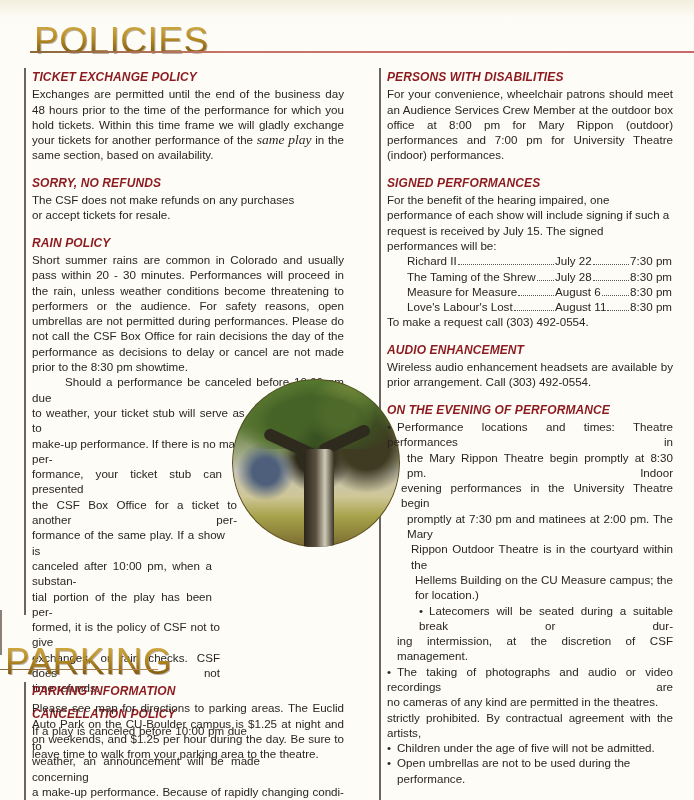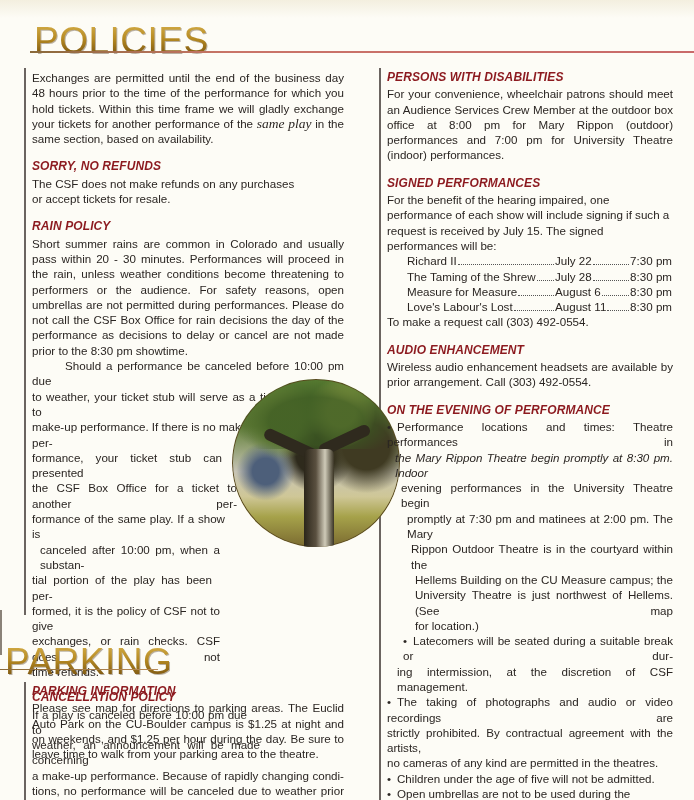--- a/index.html
+++ b/index.html
@@ -87,39 +87,40 @@
   <div class="section-title title-policies">POLICIES</div>
   <div class="rule rule-policies"></div>
 
   <div class="vbar vbar-left"></div>
   <div class="vbar vbar-right"></div>
   <div class="vbar vbar-left2"></div>
   <div class="vbar vbar-edge"></div>
 
   <div class="col col-left">
     <div class="block">
+      <div class="h">TICKET EXCHANGE POLICY</div>
       <p class="p"><span>Exchanges are permitted until the end of the business day 48 hours prior to the time of the performance for which you hold tickets.  Within this time frame we will gladly exchange your tickets for another performance of the </span><span class="serif-it">same play</span><span> in the same section, based on availability.</span></p>
     </div>
 
     <div class="block">
       <div class="h">SORRY, NO REFUNDS</div>
       <p class="p" style="text-align:left; width:270px">The CSF does not make refunds on any purchases or accept tickets for resale.</p>
     </div>
 
     <div class="block">
       <div class="h">RAIN POLICY</div>
       <p class="p">Short summer rains are common in Colorado and usually pass within 20 - 30 minutes.  Performances will proceed in the rain, unless weather conditions become threatening to performers or the audience.  For safety reasons, open umbrellas are not permitted during performances.  Please do not call the CSF Box Office for rain decisions the day of the performance as decisions to delay or cancel are not made prior to the 8:30 pm showtime.</p>
       <div id="rain-lines">
           <div class="shape-line" style="margin-left: 0px; width: 312px; text-align-last: justify; text-indent: 33px;">Should a performance be canceled before 10:00 pm due</div>
           <div class="shape-line" style="margin-left: 0px; width: 255px; text-align-last: justify;">to weather, your ticket stub will serve as a ticket to the</div>
           <div class="shape-line" style="margin-left: 0px; width: 232px; text-align-last: justify;">make-up performance.  If there is no make-up per-</div>
           <div class="shape-line" style="margin-left: 0px; width: 215px; text-align-last: justify;">formance, your ticket stub can be presented at</div>
           <div class="shape-line" style="margin-left: 0px; width: 205px; text-align-last: justify;">the CSF Box Office for a ticket to another per-</div>
           <div class="shape-line" style="margin-left: 0px; width: 193px; text-align-last: justify;">formance of the same play.  If a show is</div>
-          <div class="shape-line" style="margin-left: 8px; width: 180px; text-align-last: justify;">canceled after 10:00 pm, when a substan-</div>
+          <div class="shape-line" style="margin-left: 0px; width: 180px; text-align-last: justify;">canceled after 10:00 pm, when a substan-</div>
           <div class="shape-line" style="margin-left: 0px; width: 180px; text-align-last: justify;">tial portion of the play has been per-</div>
           <div class="shape-line" style="margin-left: 0px; width: 188px; text-align-last: justify;">formed, it is the policy of CSF not to give</div>
           <div class="shape-line" style="margin-left: 0px; width: 188px; text-align-last: justify;">exchanges, or rain checks. CSF does not</div>
           <div class="shape-line" style="margin-left: 0px; text-align-last: left;">time refunds.</div>
         </div>
     </div>
 
     <div class="block" style="margin-top:-2px">
       <div class="h">CANCELLATION POLICY</div>
       <div id="cancel-lines">
@@ -198,36 +199,35 @@
 
     <div class="block">
       <div class="h">AUDIO ENHANCEMENT</div>
       <p class="p">Wireless audio enhancement headsets are available by prior arrangement.  Call (303) 492-0554.</p>
     </div>
 
     <div class="block">
       <div class="h">ON THE EVENING OF PERFORMANCE</div>
       <div id="evening-first">
           <div class="shape-line" style="margin-left: 0px; text-align-last: justify;"><span class="bullet-dot">•</span><span>Performance locations and times:  Theatre performances in</span></div>
-          <div class="shape-line" style="margin-left: 8px; text-align-last: justify; font-style: italic;"><span>the Mary Rippon Theatre begin promptly at 8:30 pm.  Indoor</span></div>
+          <div class="shape-line" style="margin-left: 20px; text-align-last: justify;"><span>the Mary Rippon Theatre begin promptly at 8:30 pm.  Indoor</span></div>
           <div class="shape-line" style="margin-left: 14px; text-align-last: justify;"><span>evening performances in the University Theatre begin</span></div>
           <div class="shape-line" style="margin-left: 20px; text-align-last: justify;"><span>promptly at 7:30 pm and matinees at 2:00 pm.  The Mary</span></div>
           <div class="shape-line" style="margin-left: 24px; text-align-last: justify;"><span>Rippon Outdoor Theatre is in the courtyard within the</span></div>
           <div class="shape-line" style="margin-left: 28px; text-align-last: justify;"><span>Hellems Building on the CU Measure campus; the</span></div>
-          <div class="shape-line" style="margin-left: 28px; text-align-last: justify;"><span>University Theatre is just northwest of Hellems.  (See map</span></div>
           <div class="shape-line" style="margin-left: 28px; text-align-last: left;"><span>for location.)</span></div>
         </div>
       <div id="evening-late">
-          <div class="shape-line" style="margin-left: 16px; text-align-last: justify;"><span class="bullet-dot">•</span><span>Latecomers will be seated during a suitable break or dur-</span></div>
+          <div class="shape-line" style="margin-left: 32px; text-align-last: justify;"><span class="bullet-dot">•</span><span>Latecomers will be seated during a suitable break or dur-</span></div>
           <div class="shape-line" style="margin-left: 10px; text-align-last: left;"><span>ing intermission, at the discretion of CSF management.</span></div>
         </div>
       <div id="evening-photos">
           <div class="shape-line" style="margin-left: 0px; text-align-last: justify;"><span class="bullet-dot">•</span><span>The taking of photographs and audio or video recordings are</span></div>
+          <div class="shape-line" style="margin-left: 0px; text-align-last: left;"><span>no cameras of any kind are permitted in the theatres.</span></div>
           <div class="shape-line" style="margin-left: 0px; text-align-last: justify;"><span>strictly prohibited.  By contractual agreement with the artists,</span></div>
-          <div class="shape-line" style="margin-left: 0px; text-align-last: left;"><span>no cameras of any kind are permitted in the theatres.</span></div>
         </div>
       <ul class="bullets" id="evening-bullets">
           <li style="display: flex;">
             <span class="bullet-dot">•</span>
             <span style="flex: 1 1 0%;">Children under the age of five will not be admitted.</span>
           </li>
           <li style="display: flex;">
             <span class="bullet-dot">•</span>
             <span style="flex: 1 1 0%;">Open umbrellas are not to be used during the performance.</span>
           </li>

